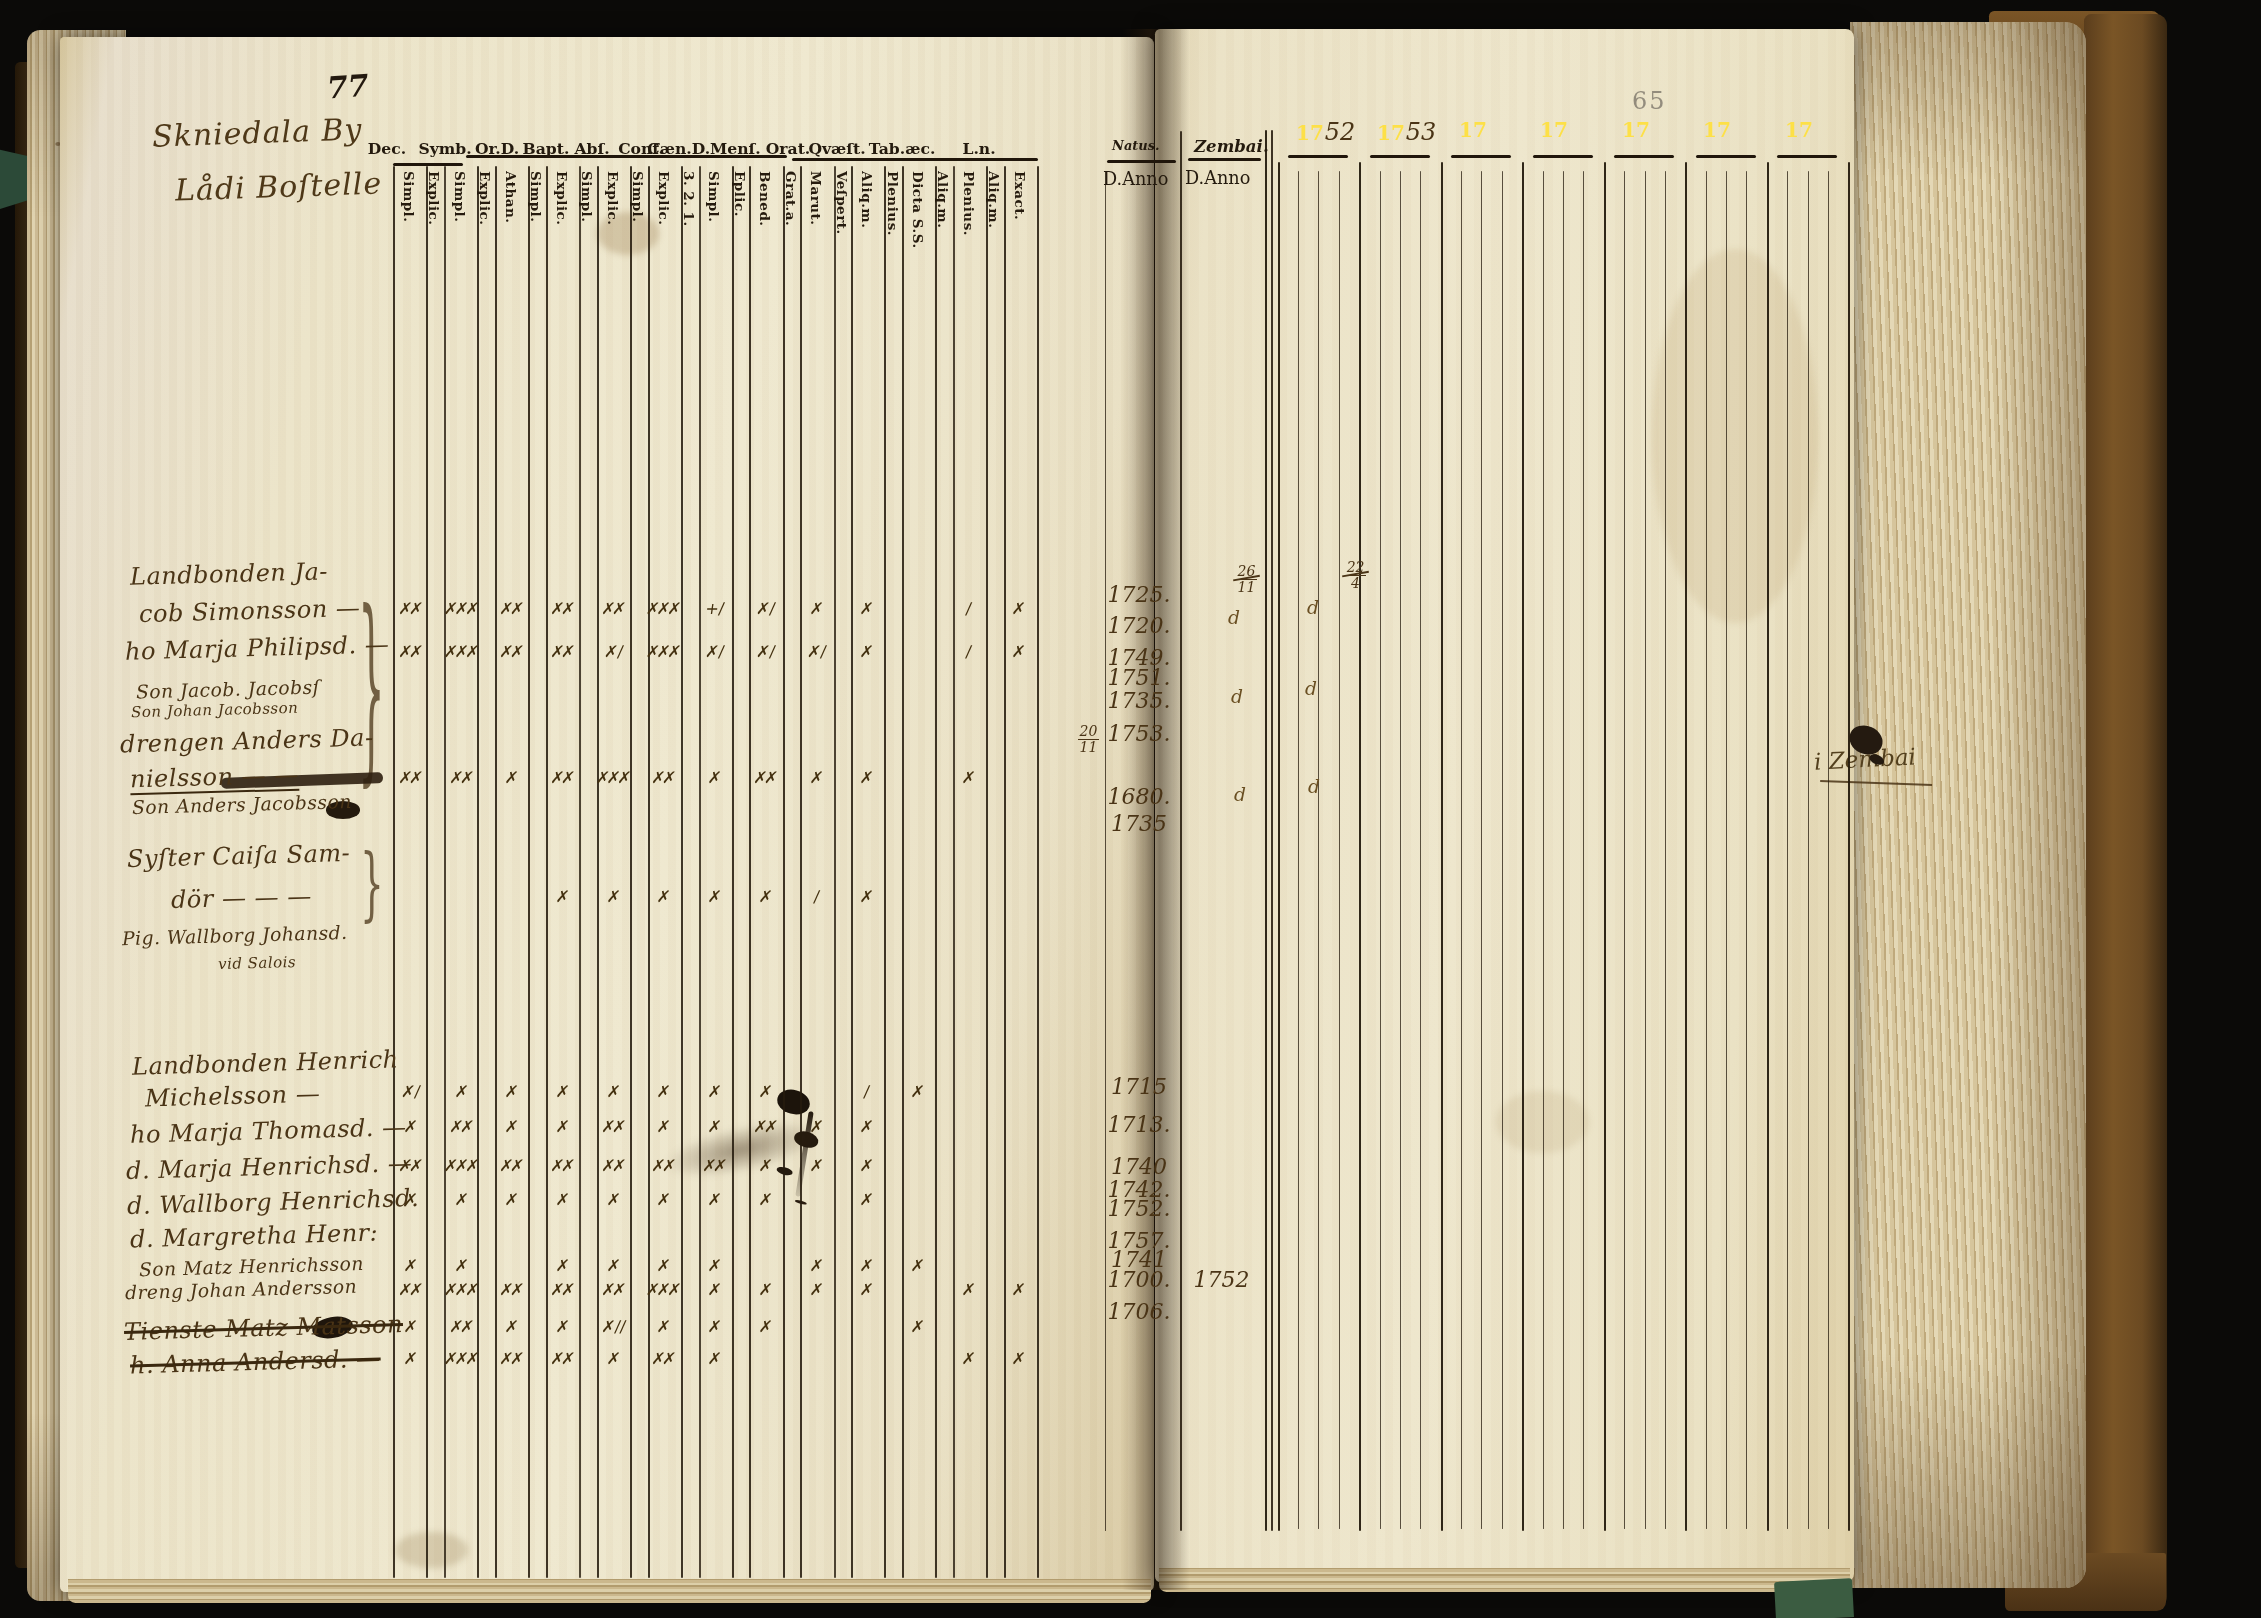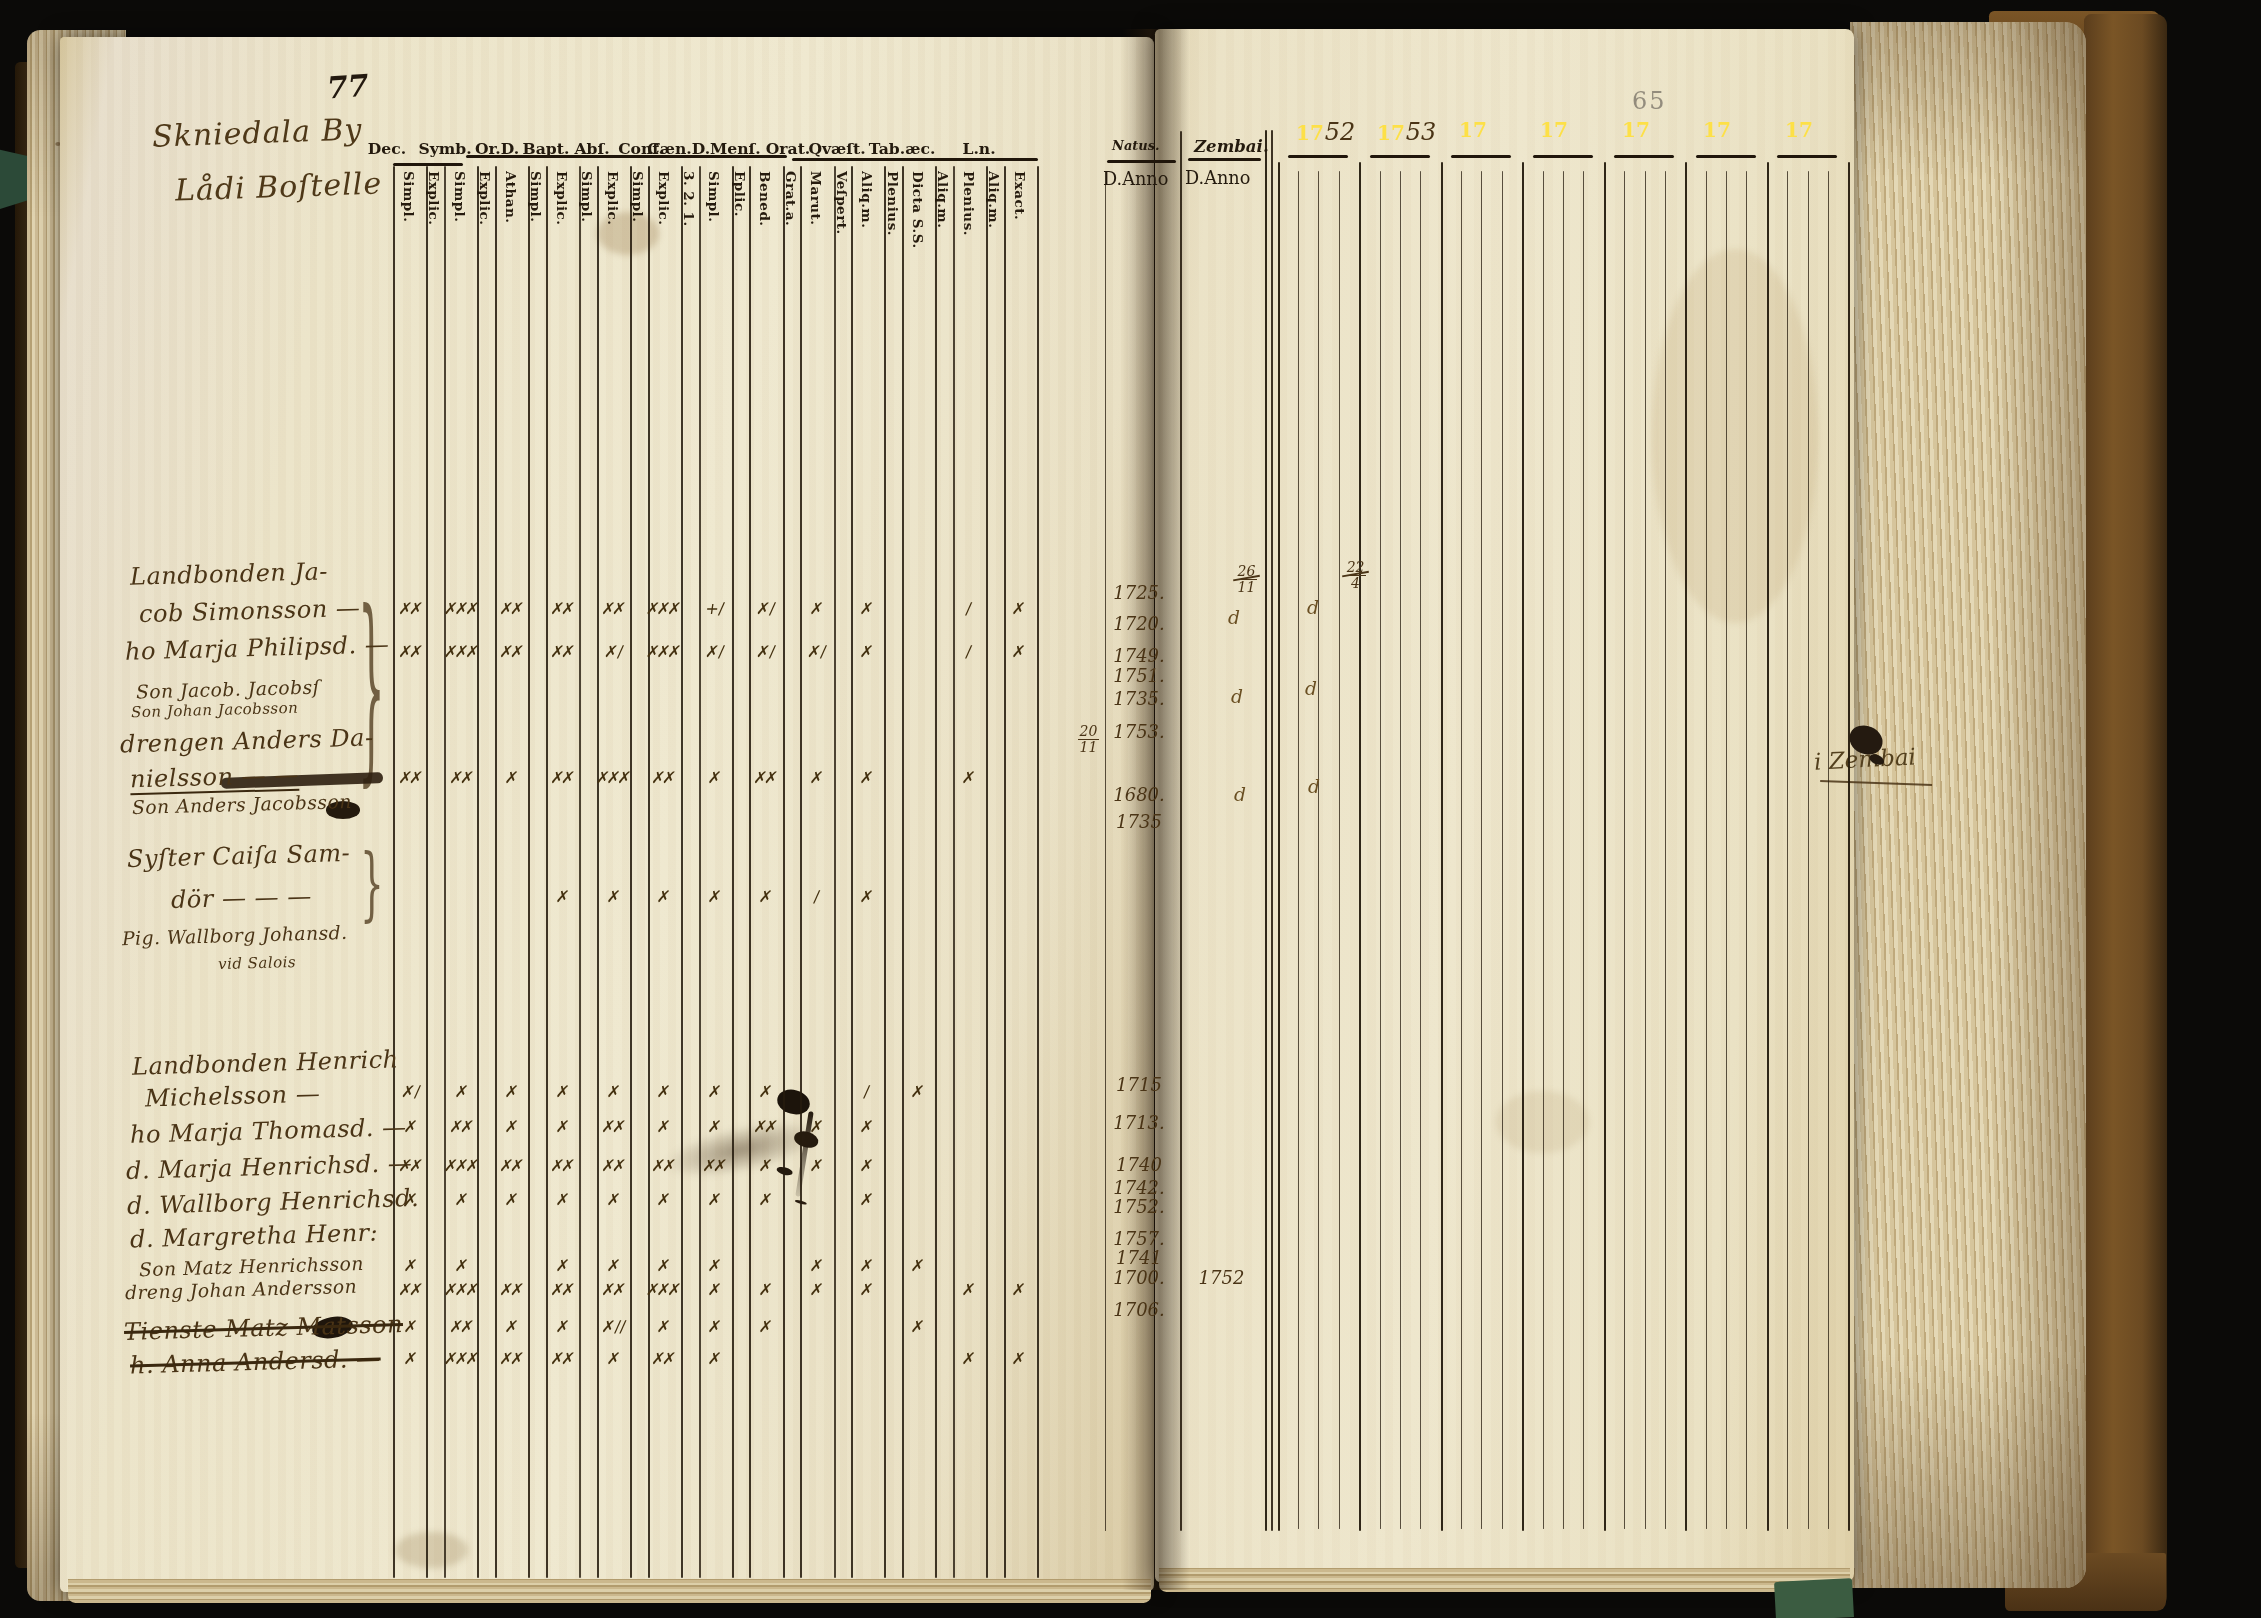--- a/index.html
+++ b/index.html
@@ -63,21 +63,21 @@
   .hrule{position:absolute;height:2.6px;background:#20160b;border-radius:1.6px;}
   .name{letter-spacing:0.5px;transform:rotate(-1.6deg);}
   .t-md{font-size:24px;} .t-sm{font-size:18.7px;} .t-xs{font-size:15px;} 
   .struck{text-decoration:line-through;text-decoration-thickness:2.6px;text-decoration-color:#3a280f;}
   .uline{border-bottom:2.1px solid #3a280f;}
   .marksrow{position:absolute;left:393px;width:644px;height:23px;display:flex;}
   .mcell{flex:none;display:flex;align-items:center;justify-content:center;
     font-family:"DejaVu Sans",sans-serif;font-size:16px;color:#43300f;letter-spacing:-2.6px;
     transform:skewX(-8deg);}
   .mw{width:33px;} .mn{width:17.7px;}
-  .natus{font-size:18px;width:78px;text-align:center;}
+  .natus{font-size:22px;width:78px;text-align:center;}
   .yrprint{font-size:20px;font-weight:bold;color:#fde047;}
   .yrhand{font-size:24px;color:#4a3416;font-style:italic;margin-left:1px;}
   .frac{display:inline-block;text-align:center;font-size:14px;line-height:1.05;font-style:italic;color:#4a3416;position:relative;}
   .frac .fn{display:block;border-bottom:1px solid #4a3416;padding:0 1.6px;}
   .frac.struckf::after{content:"";position:absolute;left:-3.1px;right:-3.1px;top:42%;
     border-top:2.1px solid #4a3416;transform:rotate(-10deg);}
   .ditto{font-size:18.7px;color:#6a4f22;}
   .brace{color:#4a3416;opacity:.75;font-size:47px;transform-origin:top left;}
   .marginnote{font-size:23px;transform:rotate(-3deg);color:#53401e;}
   .blot{position:absolute;border-radius:50%;}

